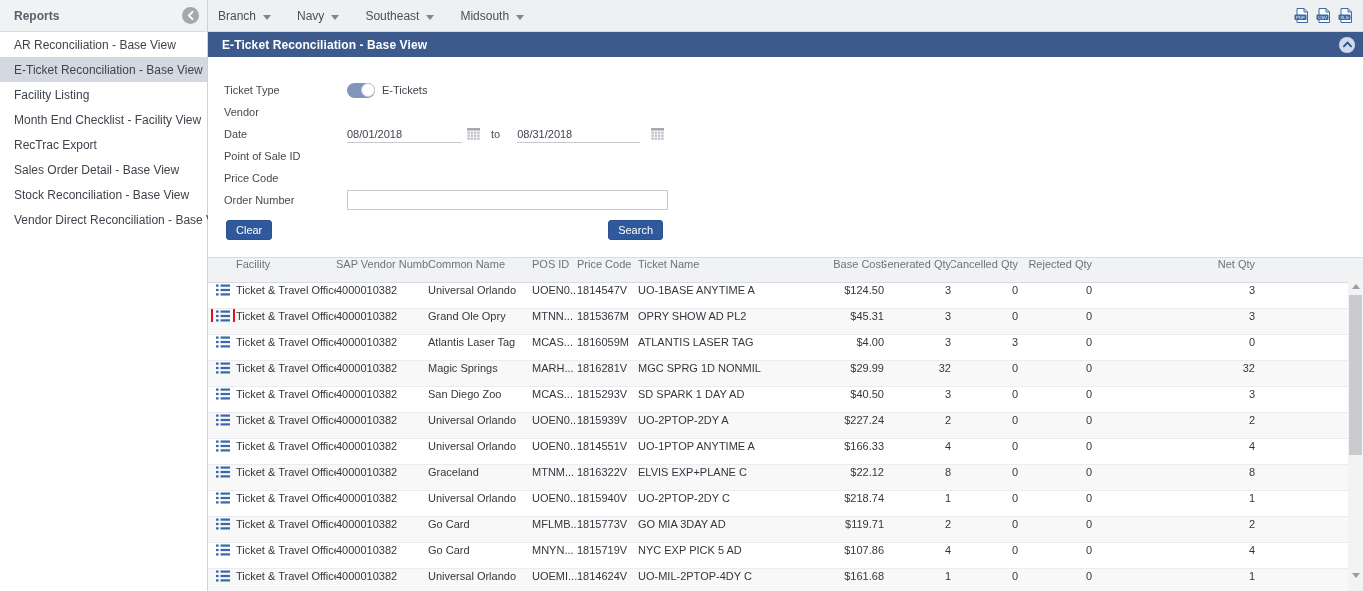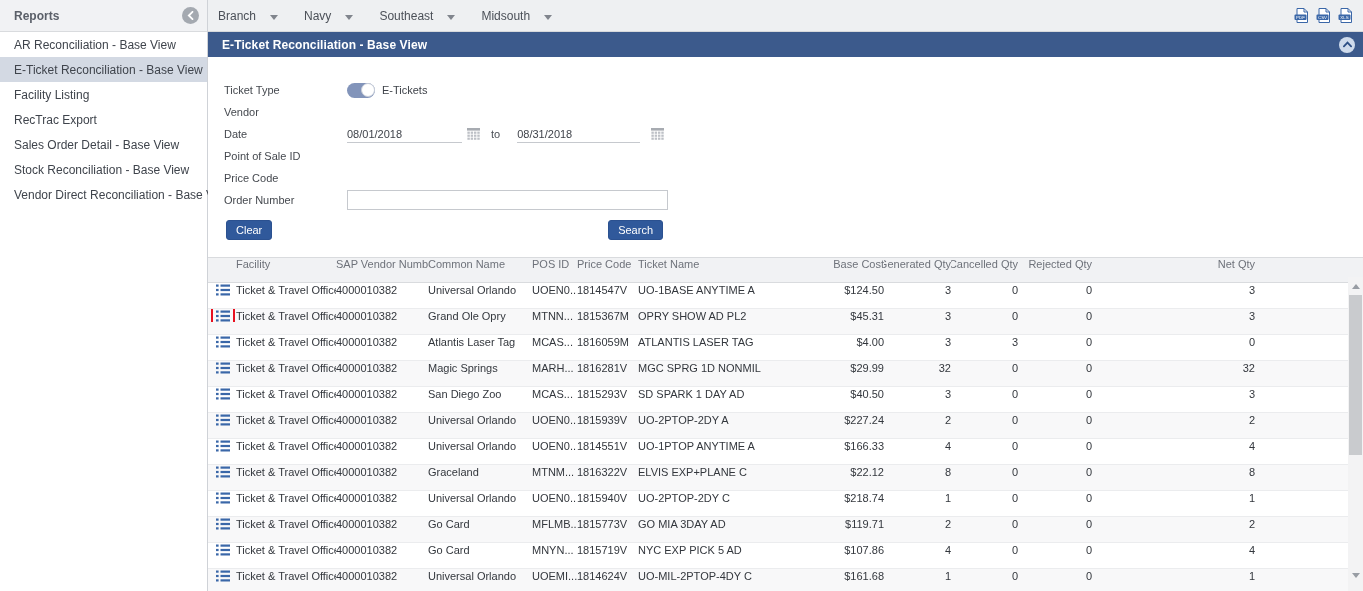--- a/index.html
+++ b/index.html
@@ -15,21 +15,21 @@
   .collapse-circle { width:17px; height:17px; border-radius:50%; background:#a4a9b0;
     display:flex; align-items:center; justify-content:center; cursor:pointer; }
   .side-item { height:25px; display:flex; align-items:center; padding:0 10px 0 14px;
     font-size:12px; color:#3f444c; cursor:pointer; white-space:nowrap; }
   .side-item.selected { background:#d3d9e3; }
 
   
   .main { flex:1 1 auto; position:relative; height:100%; background:#fff; }
   .topbar { height:32px; background:#eef0f2; border-bottom:1px solid #d7d9dc;
     display:flex; align-items:center; padding:0 10px; }
-  .tb-menu { display:flex; align-items:center; gap:14px; margin-right:26px; cursor:pointer;
+  .tb-menu { display:flex; align-items:center; gap:7px; margin-right:26px; cursor:pointer;
     font-size:12px; color:#4b5058; }
   .export-icons { margin-left:auto; display:flex; align-items:center; gap:7px; }
   .file-ico { display:inline-flex; cursor:pointer; }
 
   .panel-header { height:25px; background:#3c5a8c; color:#fff; display:flex; align-items:center;
     padding:0 8px 0 14px; }
   .panel-title { font-size:12px; font-weight:bold; letter-spacing:.1px; }
   .panel-collapse { margin-left:auto; width:16px; height:16px; border-radius:50%;
     background:#cfdbec; display:flex; align-items:center; justify-content:center; cursor:pointer; }
 
@@ -92,20 +92,21 @@
       <span class="collapse-circle">
         <svg width="7" height="9" viewBox="0 0 7 9">
           <path d="M5.5 0.8 L1.8 4.5 L5.5 8.2" stroke="#fff" stroke-width="1.8" fill="none" stroke-linecap="round"></path>
         </svg>
       </span>
     </div>
     <nav>
         <div class="side-item">AR Reconciliation - Base View</div>
         <div class="side-item selected">E-Ticket Reconciliation - Base View</div>
         <div class="side-item">Facility Listing</div>
+        <div class="side-item">Month End Checklist - Facility View</div>
         <div class="side-item">RecTrac Export</div>
         <div class="side-item">Sales Order Detail - Base View</div>
         <div class="side-item">Stock Reconciliation - Base View</div>
         <div class="side-item">Vendor Direct Reconciliation - Base View</div>
       </nav>
   </aside>
 
   <div class="main">
 
     <div class="topbar">

